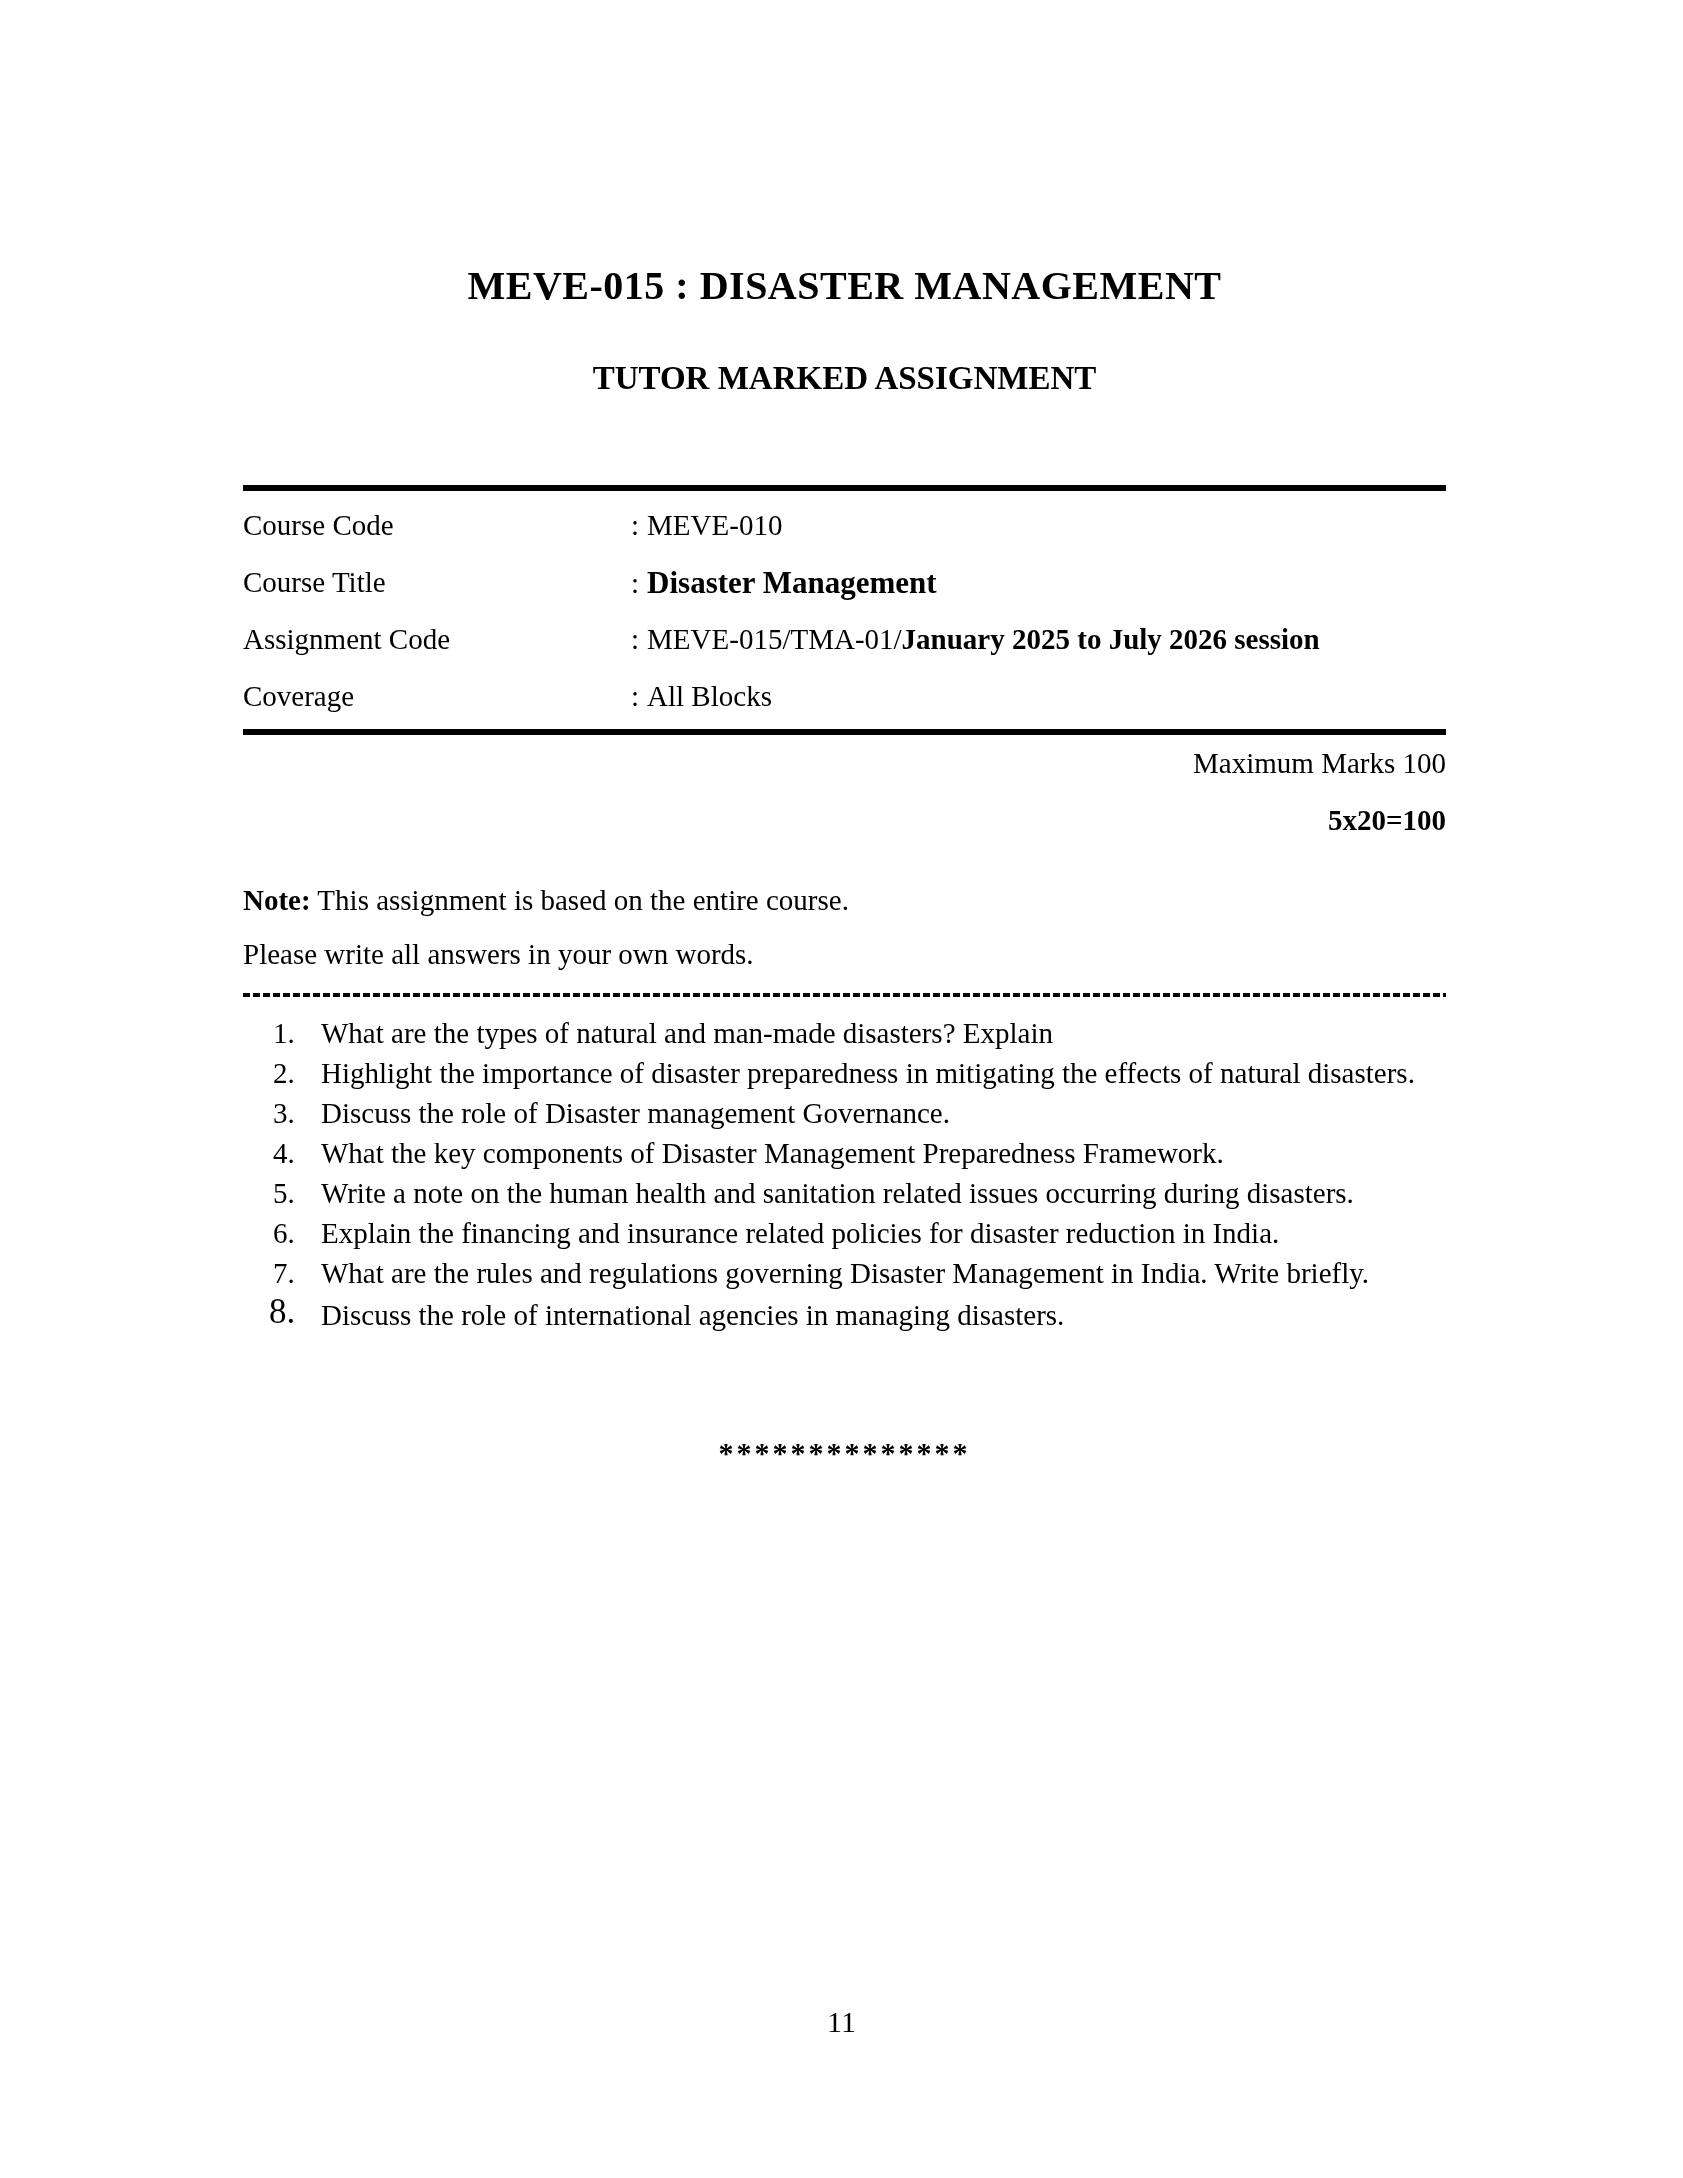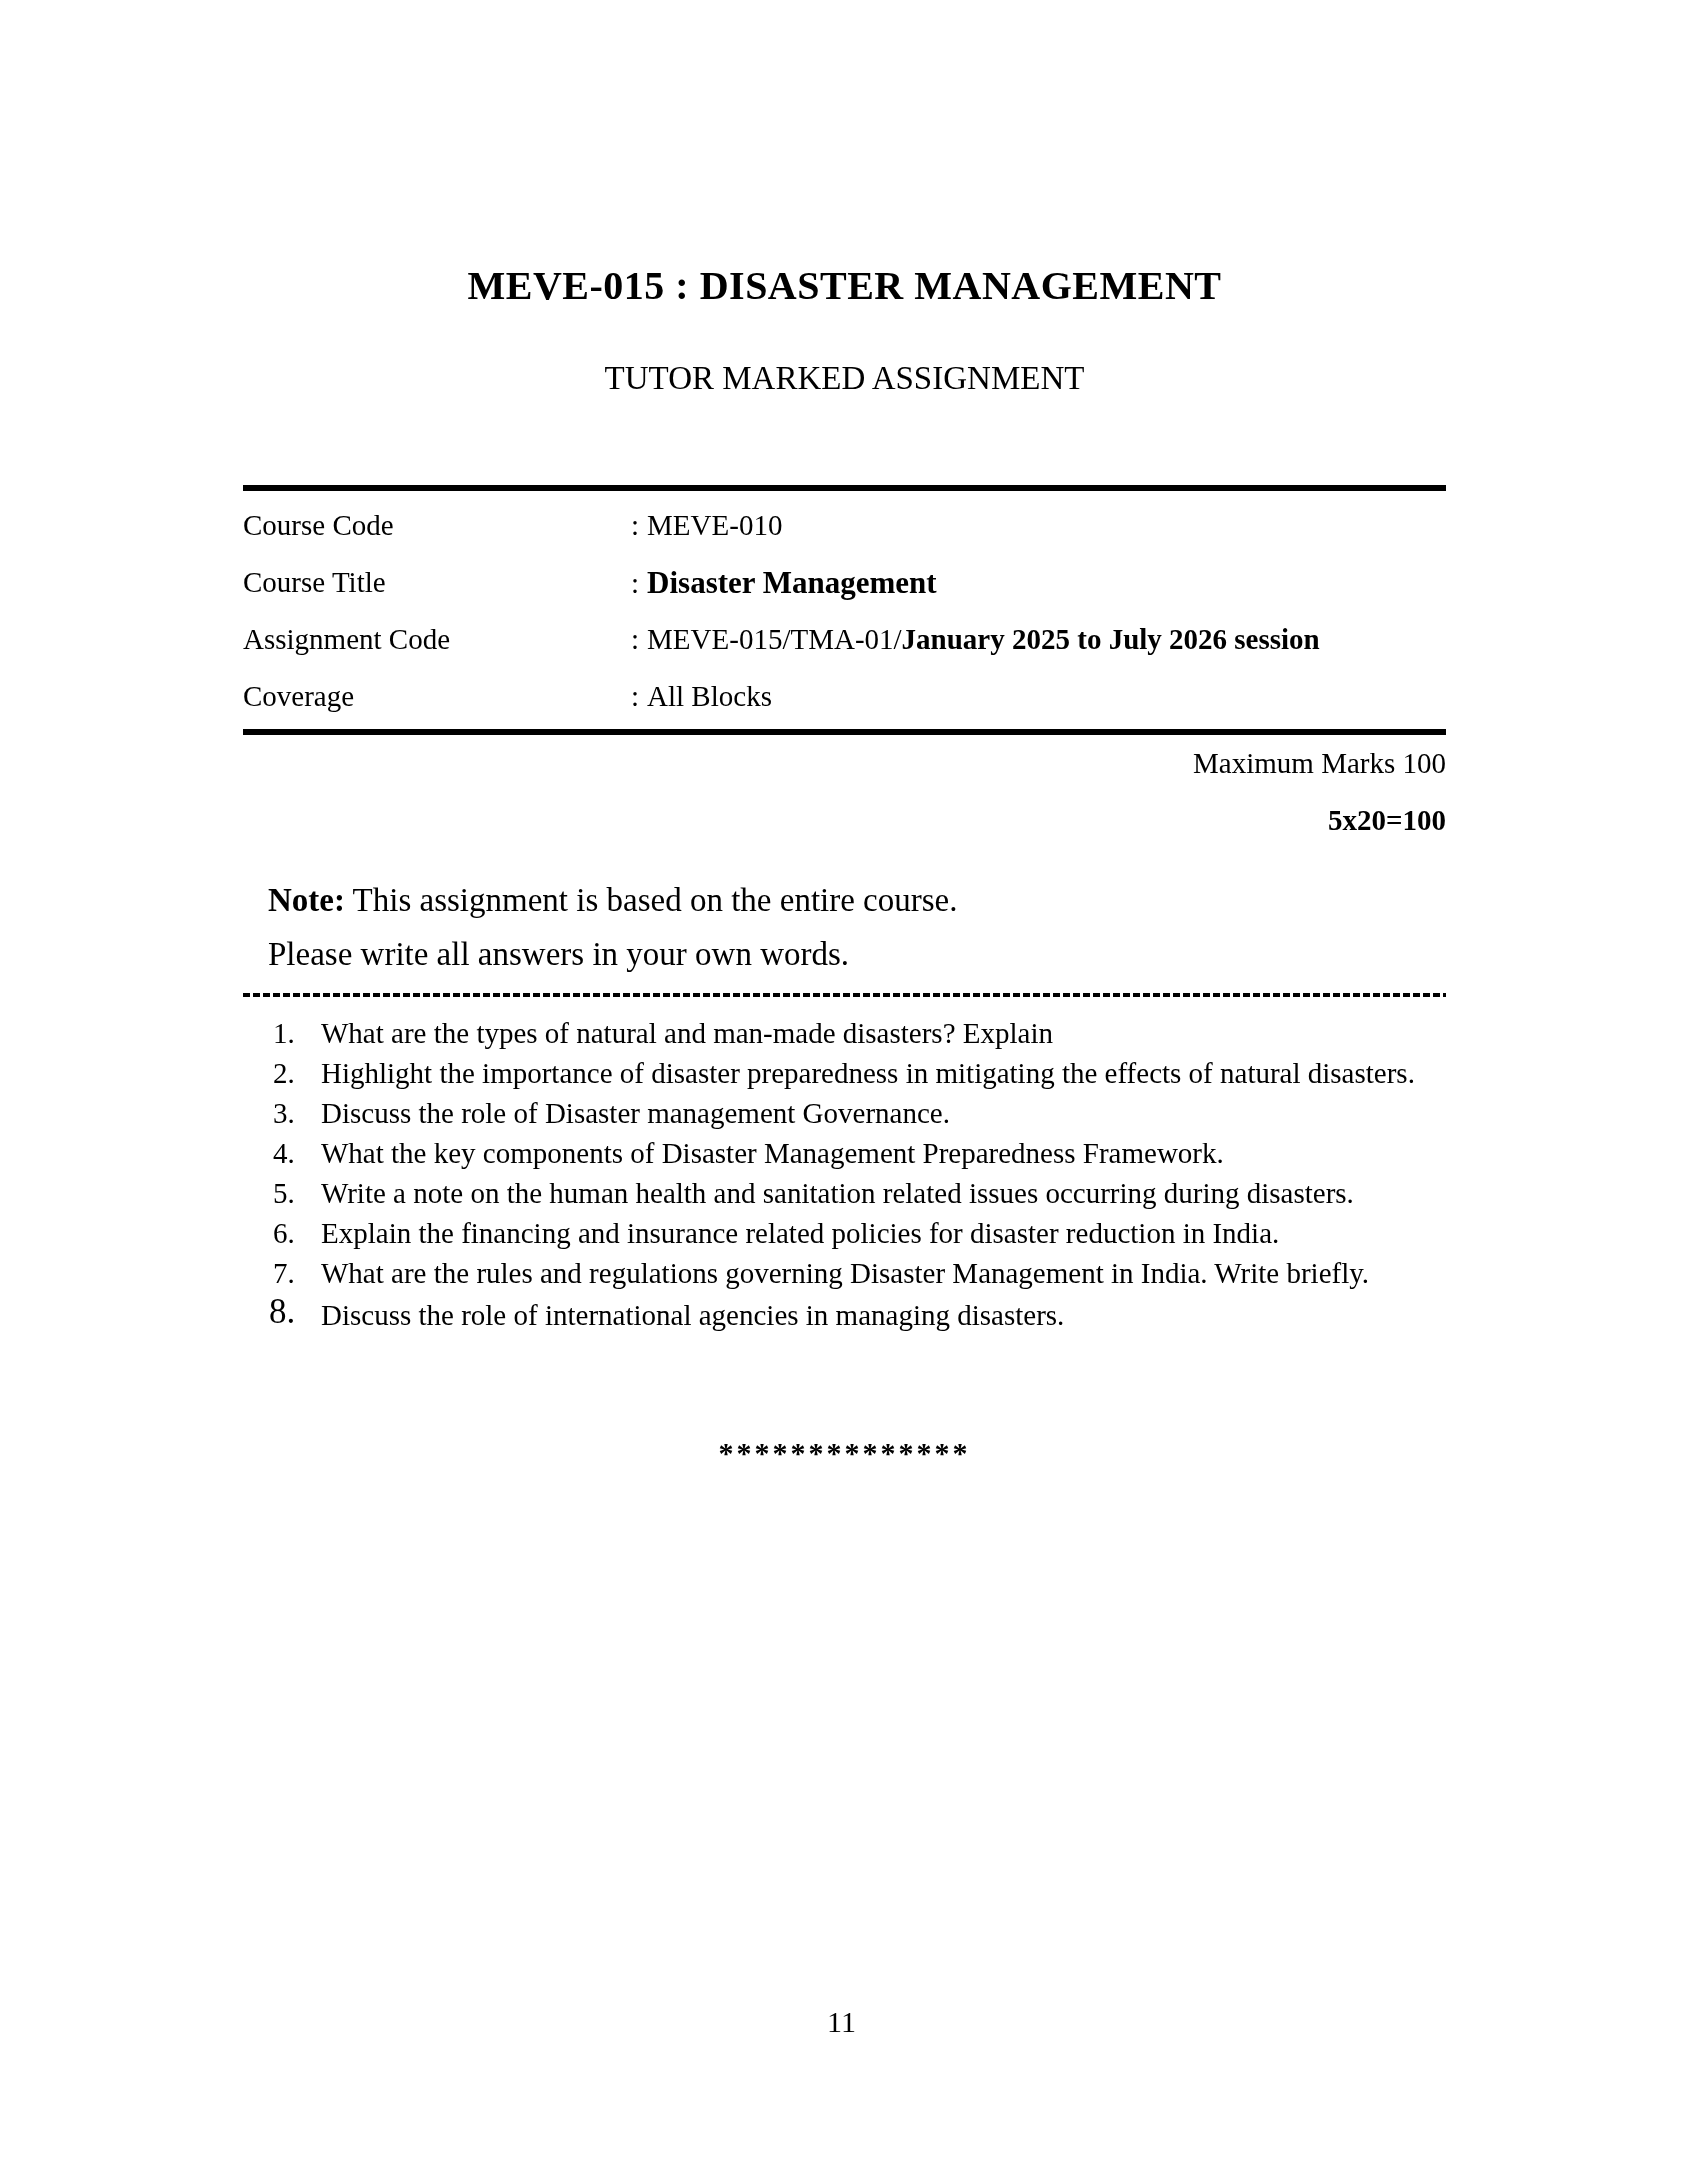--- a/index.html
+++ b/index.html
@@ -18,21 +18,21 @@
     line-height: 46px;
     font-weight: bold;
     text-align: center;
     letter-spacing: 0.5px;
     margin-top: 8px;
   }
   .doc-subtitle {
     margin-top: 50px;
     font-size: 33px;
     line-height: 38px;
-    font-weight: normal;
+    font-weight: bold;
     text-align: center;
   }
 
   .course-table {
     margin-top: 88px;
     border-top: 6px solid #000;
     border-bottom: 6px solid #000;
     padding: 6px 0 4px 0;
   }
   .course-row {
@@ -43,21 +43,21 @@
   }
   .course-label { width: 388px; flex: 0 0 388px; }
   .course-value .colon { margin-right: 8px; }
   .course-value .bold { font-weight: bold; }
   .course-row.title-row .bold { font-size: 31px; }
 
   .marks-block { text-align: right; font-size: 29px; }
   .marks-line { line-height: 57px; }
   .marks-line.bold { font-weight: bold; }
 
-  .note-block { margin-top: 24px; font-size: 33px; margin-left: 25px; }
+  .note-block { margin-top: 24px; font-size: 29px; }
   .note-line { line-height: 54px; }
   .note-label { font-weight: bold; }
 
   .dashed-rule {
     margin-top: 12px;
     height: 4px;
     border: none;
     background: repeating-linear-gradient(90deg, #000 0px, #000 7px, transparent 7px, transparent 10px);
   }
 

